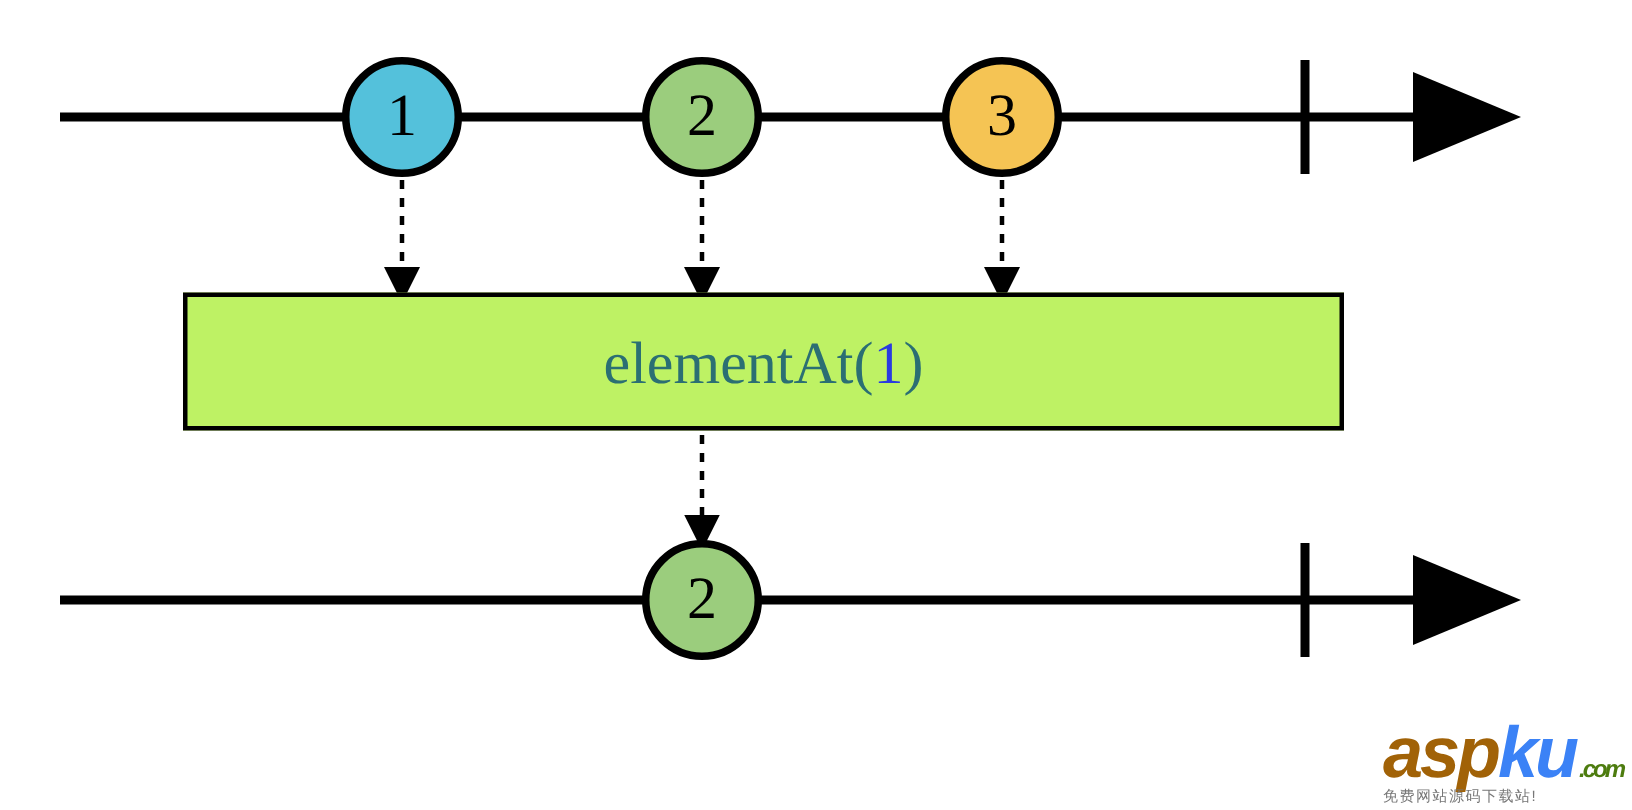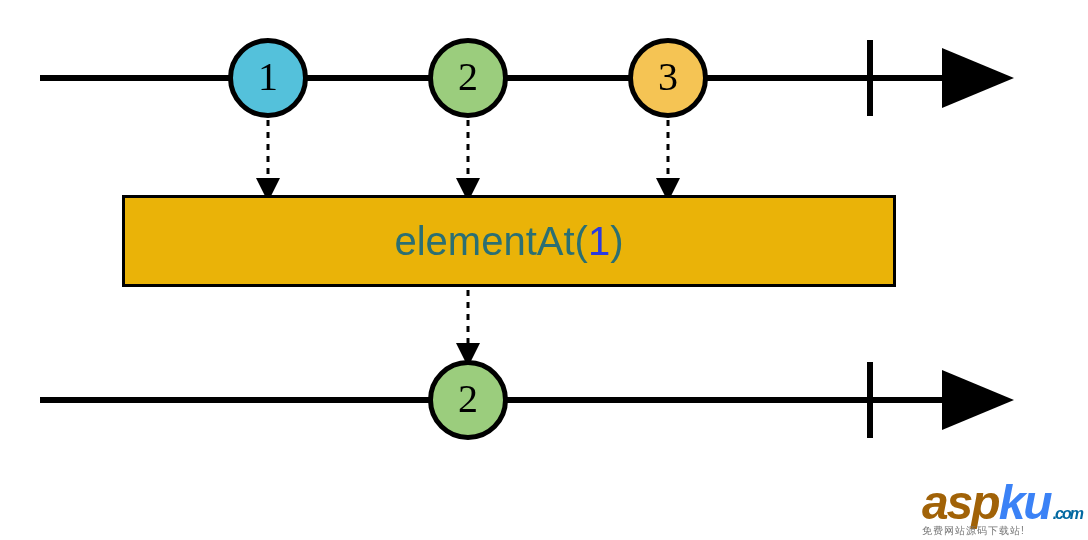--- a/index.html
+++ b/index.html
@@ -31,25 +31,25 @@
     box-sizing: border-box;
     background-clip: padding-box;
   }
   .marble.blue { background: #54c1db; }
   .marble.green { background: #9bcd7d; }
   .marble.orange { background: #f5c454; }
   .marble span { transform: translateY(-2px); }
   .op-box {
     position: absolute;
     border: 3px solid #000;
-    background: #eab308;
+    background: #bef264;
     display: flex;
     align-items: center;
     justify-content: center;
-    font-family: Liberation Sans, sans-serif;
+    font-family: Liberation Serif, serif;
     font-size: 40px;
     box-sizing: border-box;
   }
   .op-box .fn { color: #2b6f73; }
   .op-box .paren { color: #2b6f73; }
   .op-box .arg { color: #2a3be0; }
   .watermark {
     position: absolute;
     right: 6px;
     bottom: 2px;
@@ -59,21 +59,21 @@
   .watermark .brand {
     font-size: 48px;
     font-weight: 900;
     font-style: italic;
     letter-spacing: -2px;
   }
   .watermark .asp { color: #a16207; }
   .watermark .ku { color: #3b82f6; text-align: right; }
   .watermark .dotcom {
     font-size: 16px;
-    color: #0369a1;
+    color: #4d7c0f;
     margin-left: 2px;
     margin-top: 32px;
   }
   .watermark .tag {
     display: block;
     font-size: 10px;
     color: #777;
     text-align: left;
     margin-top: -6px;
     letter-spacing: 1px;

